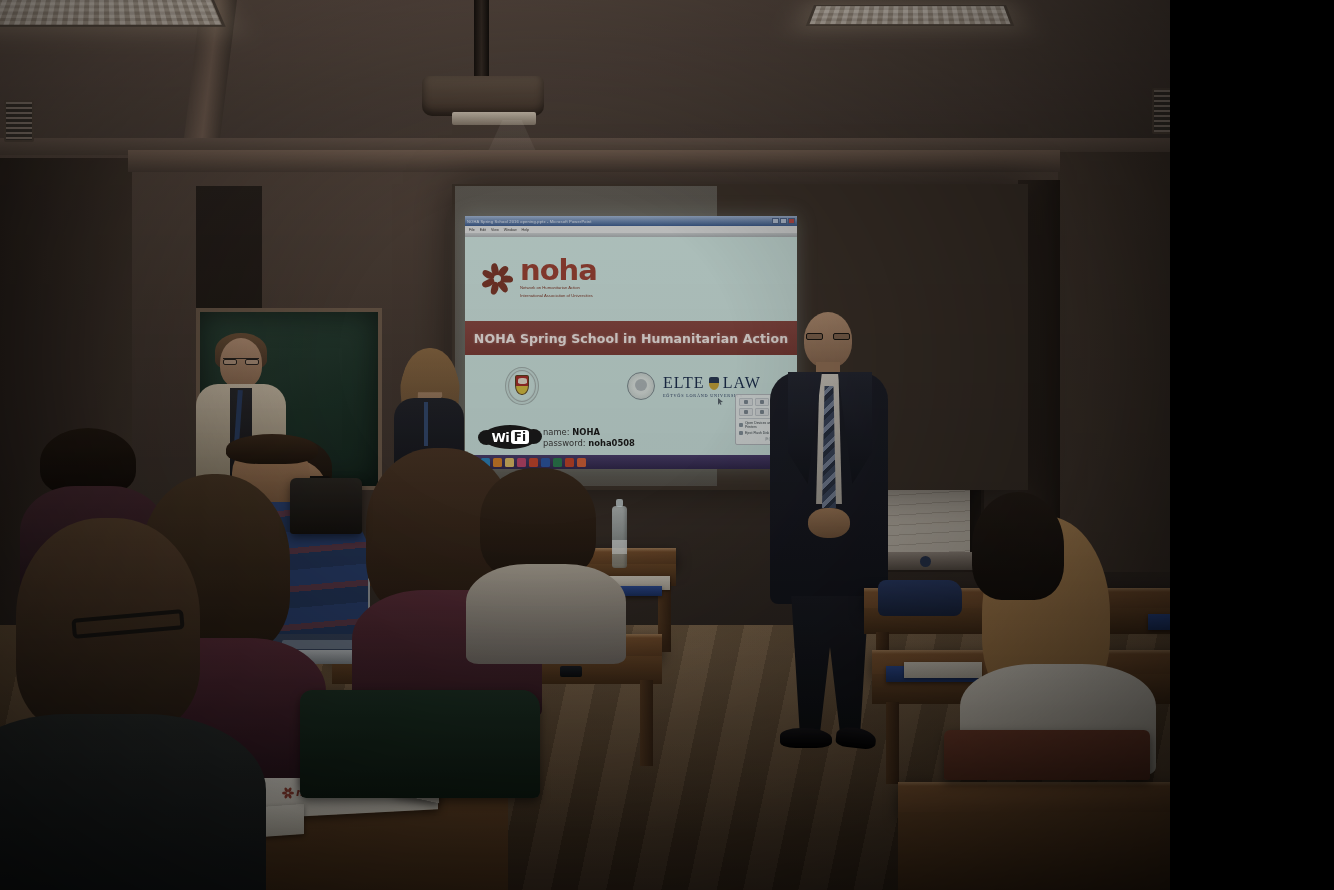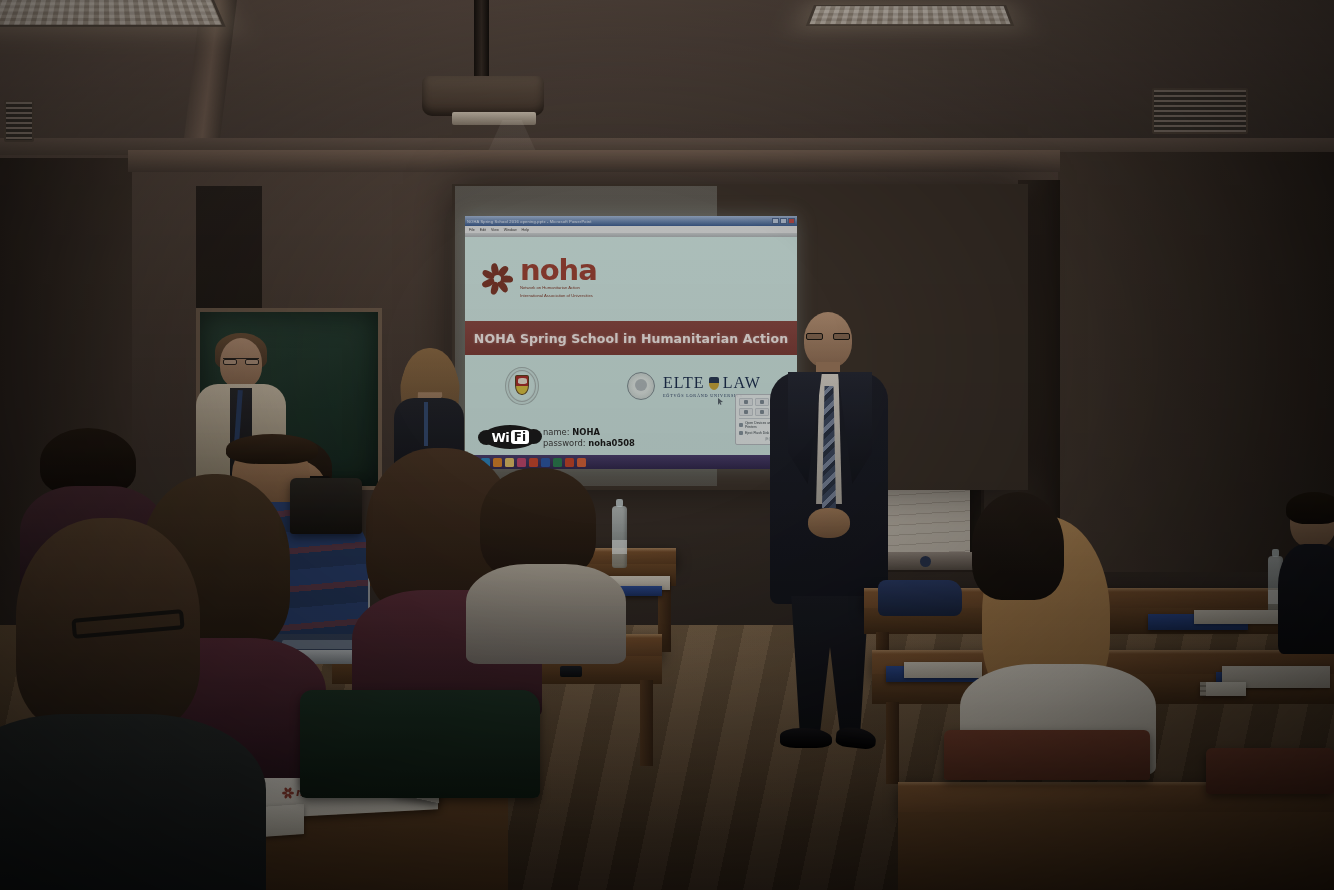--- a/index.html
+++ b/index.html
@@ -7,21 +7,21 @@
   html, body {
     width:1334px; height:890px;
     background:#000;
     font-family:"Liberation Sans", sans-serif;
     overflow:hidden;
   }
 
   
   #scene {
     position:relative;
-    width:1334px; height:890px;
+    width:1170px; height:890px;
     overflow:hidden;
     background:#84cc16;
   }
 
   
   .ceiling {
     position:absolute; left:0; top:0; width:1334px; height:160px;
     background:linear-gradient(175deg,#6d5c52 0%, #574a42 40%, #3d342e 100%);
   }
   .ceiling-beam {

